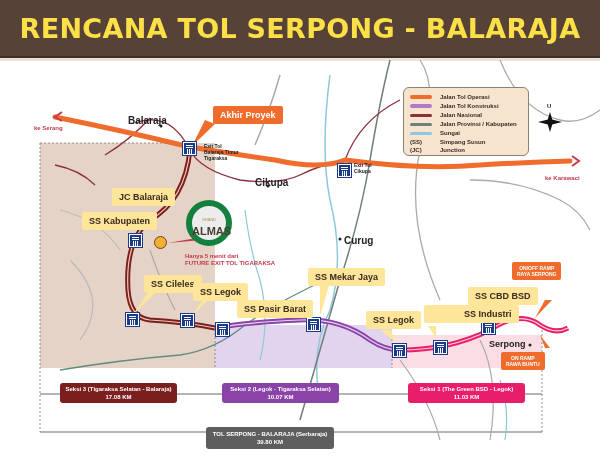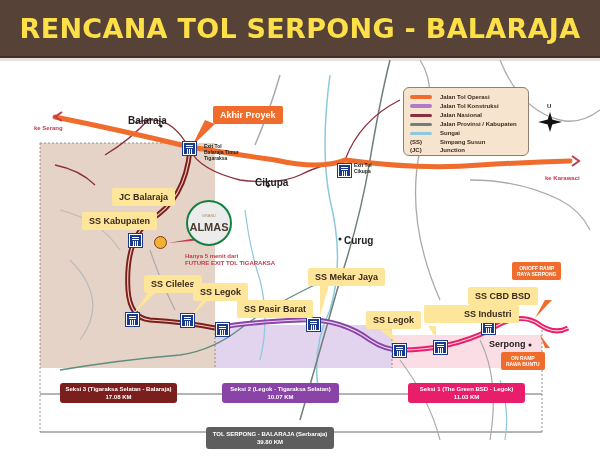--- a/index.html
+++ b/index.html
@@ -14,21 +14,21 @@
   .small{position:absolute;font-size:5px;font-weight:bold;color:#222;line-height:6px;}
   .legend{position:absolute;left:403px;top:87px;width:124px;height:67px;background:#f7e4cf;border:1px solid #8f8073;border-radius:6px;}
   .leg-row{position:absolute;left:6px;height:8px;display:flex;align-items:center;font-size:6px;font-weight:bold;color:#3a2a1f;}
   .leg-line{width:22px;height:3px;margin-right:8px;border-radius:2px;}
   .leg-abbr{width:22px;margin-right:8px;}
   .seksi{position:absolute;color:#fff;font-size:6px;font-weight:bold;text-align:center;border-radius:3px;line-height:8px;padding:2px 0;}
   .total{position:absolute;left:206px;top:427px;width:128px;height:22px;background:#5e5e5e;color:#fff;font-size:6px;font-weight:bold;text-align:center;border-radius:3px;line-height:8px;padding-top:3px;box-sizing:border-box;}
   .ss-icon{position:absolute;width:13px;height:13px;background:#1b3b8a;border:1px solid #fff;outline:1px solid #1b3b8a;box-sizing:border-box;}
   .ss-icon::before{content:"";position:absolute;left:2px;top:2px;width:7px;height:1px;background:#fff;box-shadow:0 2px 0 #fff;}
   .ss-icon::after{content:"";position:absolute;left:3px;top:6px;width:1px;height:5px;background:#fff;box-shadow:2px 0 0 #fff,4px 0 0 #fff;}
-  .almas{position:absolute;left:186px;top:200px;width:46px;height:46px;border-radius:50%;background:#ececec;border:2px solid #15803d;text-align:center;box-sizing:border-box;}
+  .almas{position:absolute;left:186px;top:200px;width:46px;height:46px;border-radius:50%;background:#ececec;border:6px solid #15803d;text-align:center;box-sizing:border-box;}
   .almas-brand{position:absolute;left:0;width:100%;top:19px;font-size:11px;font-weight:bold;color:#4a3b30;}
   .almas-top{position:absolute;left:0;width:100%;top:11px;font-size:4px;color:#b08d57;}
   .note{position:absolute;left:185px;top:253px;font-size:6px;color:#c23b4c;font-weight:bold;line-height:7px;white-space:nowrap;}
   .pin{position:absolute;left:154px;top:236px;width:11px;height:11px;border-radius:50%;background:#f2b133;border:1px solid #7a3d1d;}
 </style>
 </head>
 <body>
 
 <div class="header">
   <span class="header-title">RENCANA TOL SERPONG - BALARAJA</span>

